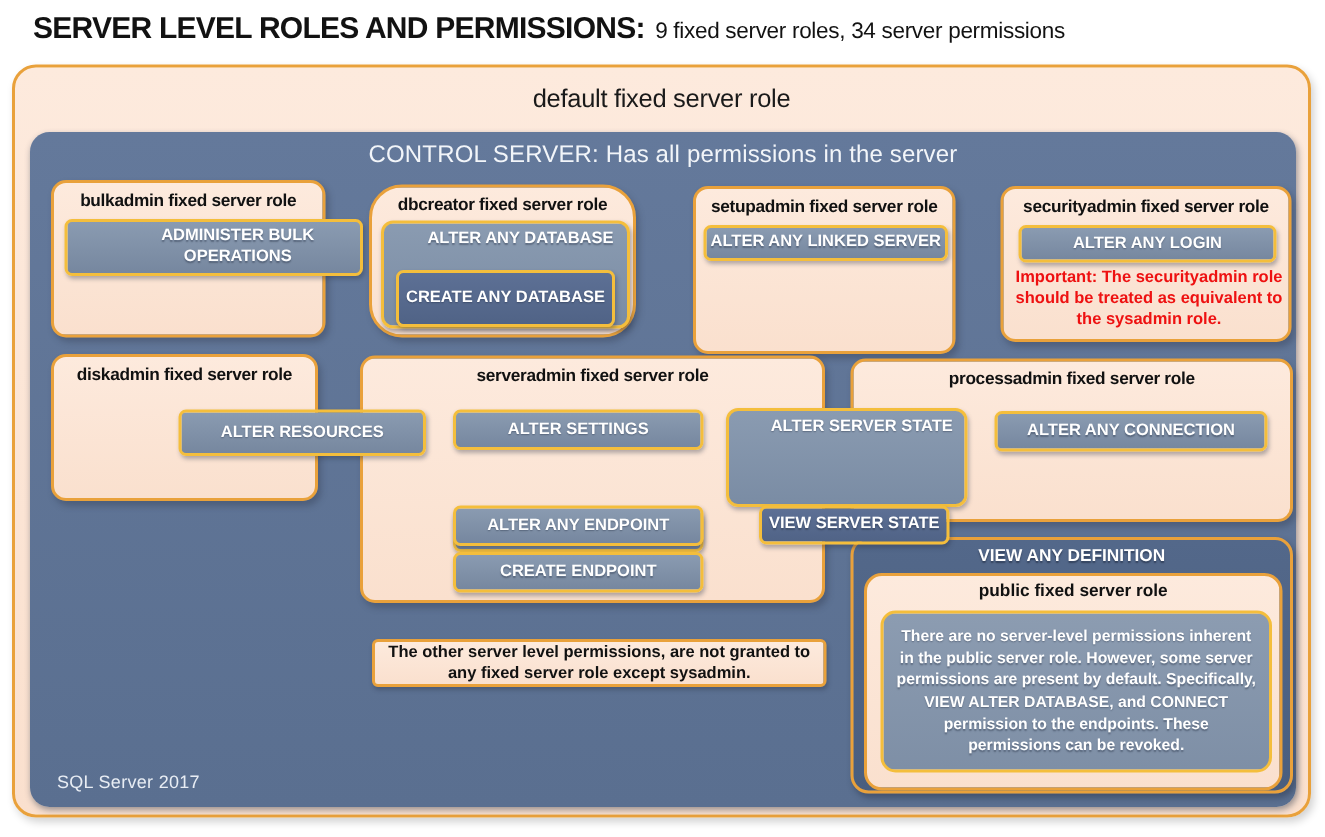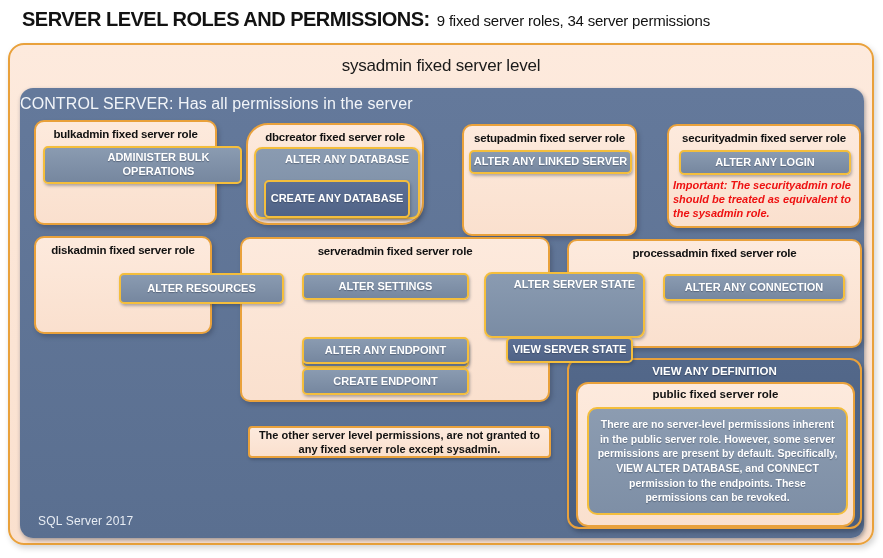--- a/index.html
+++ b/index.html
@@ -12,41 +12,41 @@
 
   .sysadmin-box { position: absolute; left: 8px; top: 43px; width: 866px; height: 502px;
     background: linear-gradient(#fdeadd, #fae0ce); border: 2px solid #e9a13b; border-radius: 16px;
     box-shadow: 2px 3px 6px rgba(0,0,0,0.18); }
   .sysadmin-label { position: absolute; left: 0; top: 11px; width: 100%; text-align: center;
     font-size: 17px; color: #1a1a1a; letter-spacing: -0.2px; }
 
   .control-box { position: absolute; left: 10px; top: 43px; width: 844px; height: 450px;
     background: linear-gradient(#64799b, #5a6f90); border-radius: 13px;
     box-shadow: 1px 2px 4px rgba(40,50,70,0.45); }
-  .control-label { position: absolute; left: 0; top: 7px; width: 100%; text-align: left;
+  .control-label { position: absolute; left: 0; top: 7px; width: 100%; text-align: center;
     font-size: 16px; color: #f2f5f9; letter-spacing: 0.1px; }
 
   .rolebox { position: absolute; background: linear-gradient(#fdeadd, #fae0ce);
     border: 2px solid #e9a13b; border-radius: 10px; box-shadow: 2px 3px 4px rgba(45,55,75,0.35); z-index: 1; }
   .rtitle { position: absolute; left: 0; top: 6px; width: 100%; text-align: center;
     font-size: 11.5px; font-weight: 700; color: #111111; letter-spacing: -0.2px; }
 
   .pbtn { position: absolute; display: flex; align-items: center; justify-content: center; text-align: center;
     background: linear-gradient(#8a9bb1, #76879f); border: 2px solid #f4be3c; border-radius: 5px;
     color: #ffffff; font-weight: 700; font-size: 11px; line-height: 1.25;
     text-shadow: 0 1px 1px rgba(30,40,60,0.4); box-shadow: 1px 2px 3px rgba(40,50,70,0.35); }
   .pbtn.dark { background: linear-gradient(#5d7095, #506386); }
 
   .pblock { position: absolute; background: linear-gradient(#8a9bb1, #7a8ca4);
     border: 2px solid #f4be3c; border-radius: 8px; box-shadow: 1px 2px 3px rgba(40,50,70,0.35); }
   .pblock-label { position: absolute; left: 0; top: 4px; width: 100%; text-align: center;
     color: #ffffff; font-weight: 700; font-size: 11px; text-shadow: 0 1px 1px rgba(30,40,60,0.4); margin-left: 10px; }
 
-  .warning { position: absolute; text-align: left; color: #ee1111; font-weight: 700;
-    font-size: 11px; line-height: 1.25; font-style: italic; }
+  .warning { position: absolute; text-align: center; color: #ee1111; font-weight: 700;
+    font-size: 11px; line-height: 1.25; }
 
   .notebox { position: absolute; left: 228px; top: 338px; width: 303px; height: 32px;
     display: flex; align-items: center; justify-content: center; text-align: center;
     background: linear-gradient(#fdeadd, #fae0ce); border: 2px solid #e9a13b; border-radius: 4px;
     font-size: 11px; font-weight: 700; color: #111111; line-height: 1.3; padding: 0 4px;
     box-shadow: 1px 2px 3px rgba(40,50,70,0.35); }
 
   .defbox { position: absolute; left: 547px; top: 270px; width: 295px; height: 171px;
     background: linear-gradient(#53688a, #495e7f); border: 2px solid #e9a13b; border-radius: 12px;
     box-shadow: 2px 3px 4px rgba(30,40,60,0.4); z-index: 2; }
@@ -68,21 +68,21 @@
 <body>
 
 <div class="page">
 
   <div class="title-line">
     <span class="title-strong">SERVER LEVEL ROLES AND PERMISSIONS:</span>
     <span class="title-rest">9 fixed server roles, 34 server permissions</span>
   </div>
 
   <div class="sysadmin-box">
-    <div class="sysadmin-label">sysadmin fixed server level</div>
+    <div class="sysadmin-label">default fixed server role</div>
 
     <div class="control-box">
       <div class="control-label">CONTROL SERVER: Has all permissions in the server</div>
 
       <div class="rolebox" style="left:14px; top:32px; width:183px; height:105px;">
         <div class="rtitle">bulkadmin fixed server role</div>
         <div class="pbtn" style="left:7px; top:24px; width:199px; height:38px;padding-left:32px;">ADMINISTER BULK OPERATIONS</div>
       </div>
 
       <div class="rolebox" style="left:226px; top:35px; width:178px; height:102px;border-radius:22px;">

